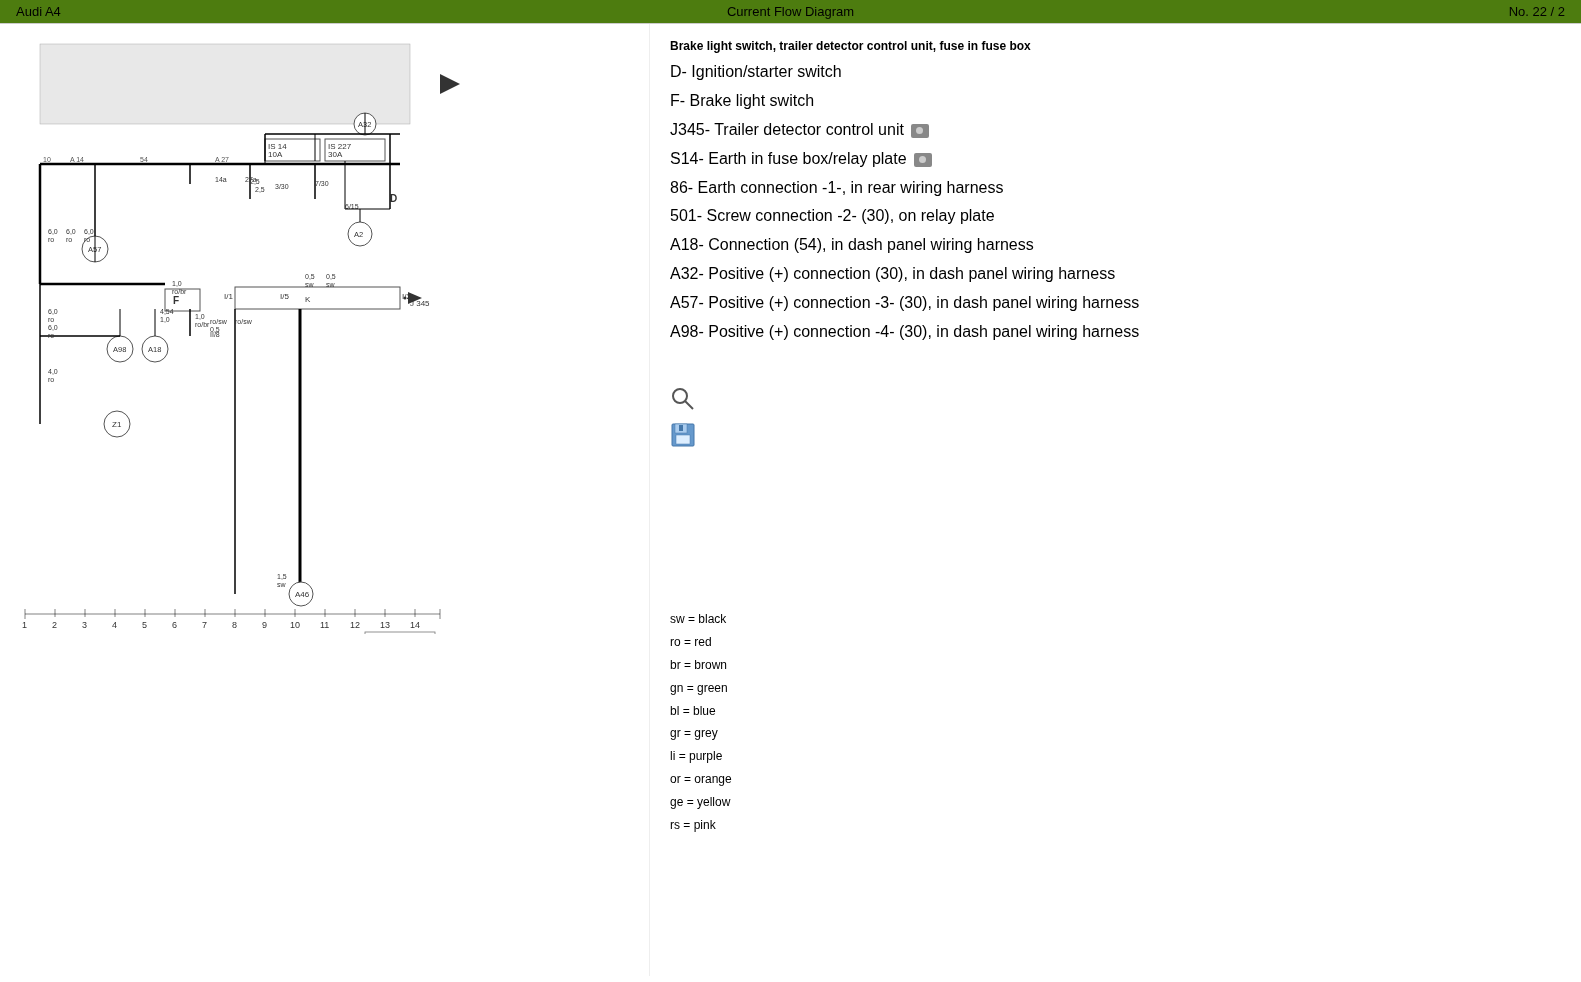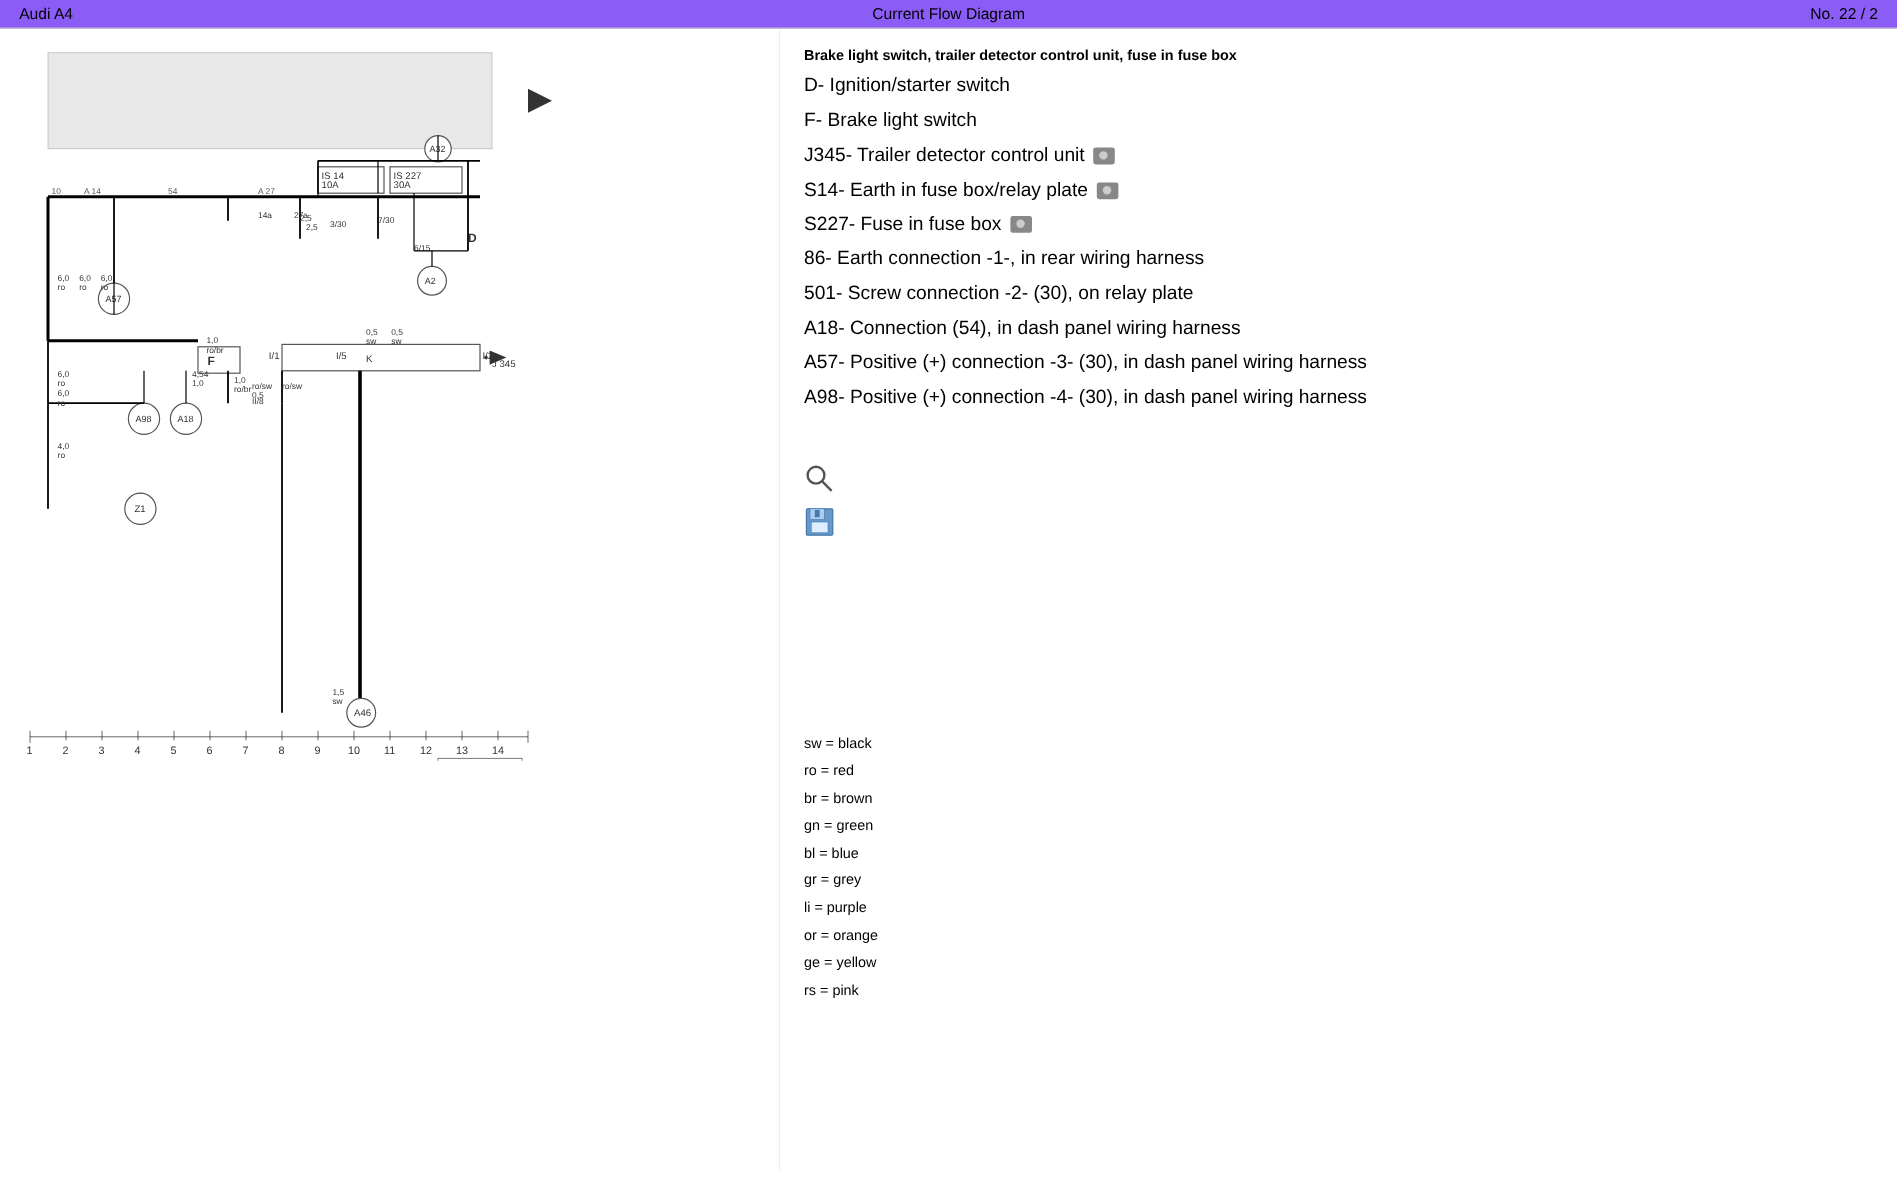--- a/index.html
+++ b/index.html
@@ -12,21 +12,21 @@
       position: relative;
       overflow: hidden;
     }
 
     
     .header {
       display: flex;
       justify-content: space-between;
       padding: 4px 16px;
       border-bottom: 1px solid #ccc;
-      background: #8b5cf6;
+      background: #4d7c0f;
     }
     .header-title {
       font-size: 13px;
       font-weight: normal;
     }
     .header-center {
       font-size: 13px;
       font-weight: normal;
       position: absolute;
       left: 50%;
@@ -315,33 +315,30 @@
           <span style="position:absolute;width:7px;height:7px;background:#ccc;border-radius:50%;top:3px;left:5px;display:block;"></span>
         </span>
       </div>
       <div class="info-item">
         <span>S14-  Earth in fuse box/relay plate</span>
         <span style="display:inline-block;width:18px;height:14px;background:#888;border-radius:2px;vertical-align:middle;margin-left:3px;position:relative;cursor:pointer;">
           <span style="position:absolute;width:7px;height:7px;background:#ccc;border-radius:50%;top:3px;left:5px;display:block;"></span>
         </span>
       </div>
       <div class="info-item">
-        <span>S227-  Fuse in fuse box</span>
-        <span style="display:inline-block;width:18px;height:14px;background:#888;border-radius:2px;vertical-align:middle;margin-left:3px;position:relative;cursor:pointer;">
-          <span style="position:absolute;width:7px;height:7px;background:#ccc;border-radius:50%;top:3px;left:5px;display:block;"></span>
-        </span>
-      </div>
-      <div class="info-item">
         <span>  86-  Earth connection -1-, in rear wiring harness</span>
       </div>
       <div class="info-item">
         <span>501-  Screw connection -2- (30), on relay plate</span>
       </div>
       <div class="info-item">
         <span>A18-  Connection (54), in dash panel wiring harness</span>
+      </div>
+      <div class="info-item">
+        <span>A32-  Positive (+) connection (30), in dash panel wiring harness</span>
       </div>
       <div class="info-item">
         <span>A57-  Positive (+) connection -3- (30), in dash panel wiring harness</span>
       </div>
       <div class="info-item">
         <span>A98-  Positive (+) connection -4- (30), in dash panel wiring harness</span>
       </div>
     </div>
 
     <div class="tools-area" style="margin-top:40px;">

